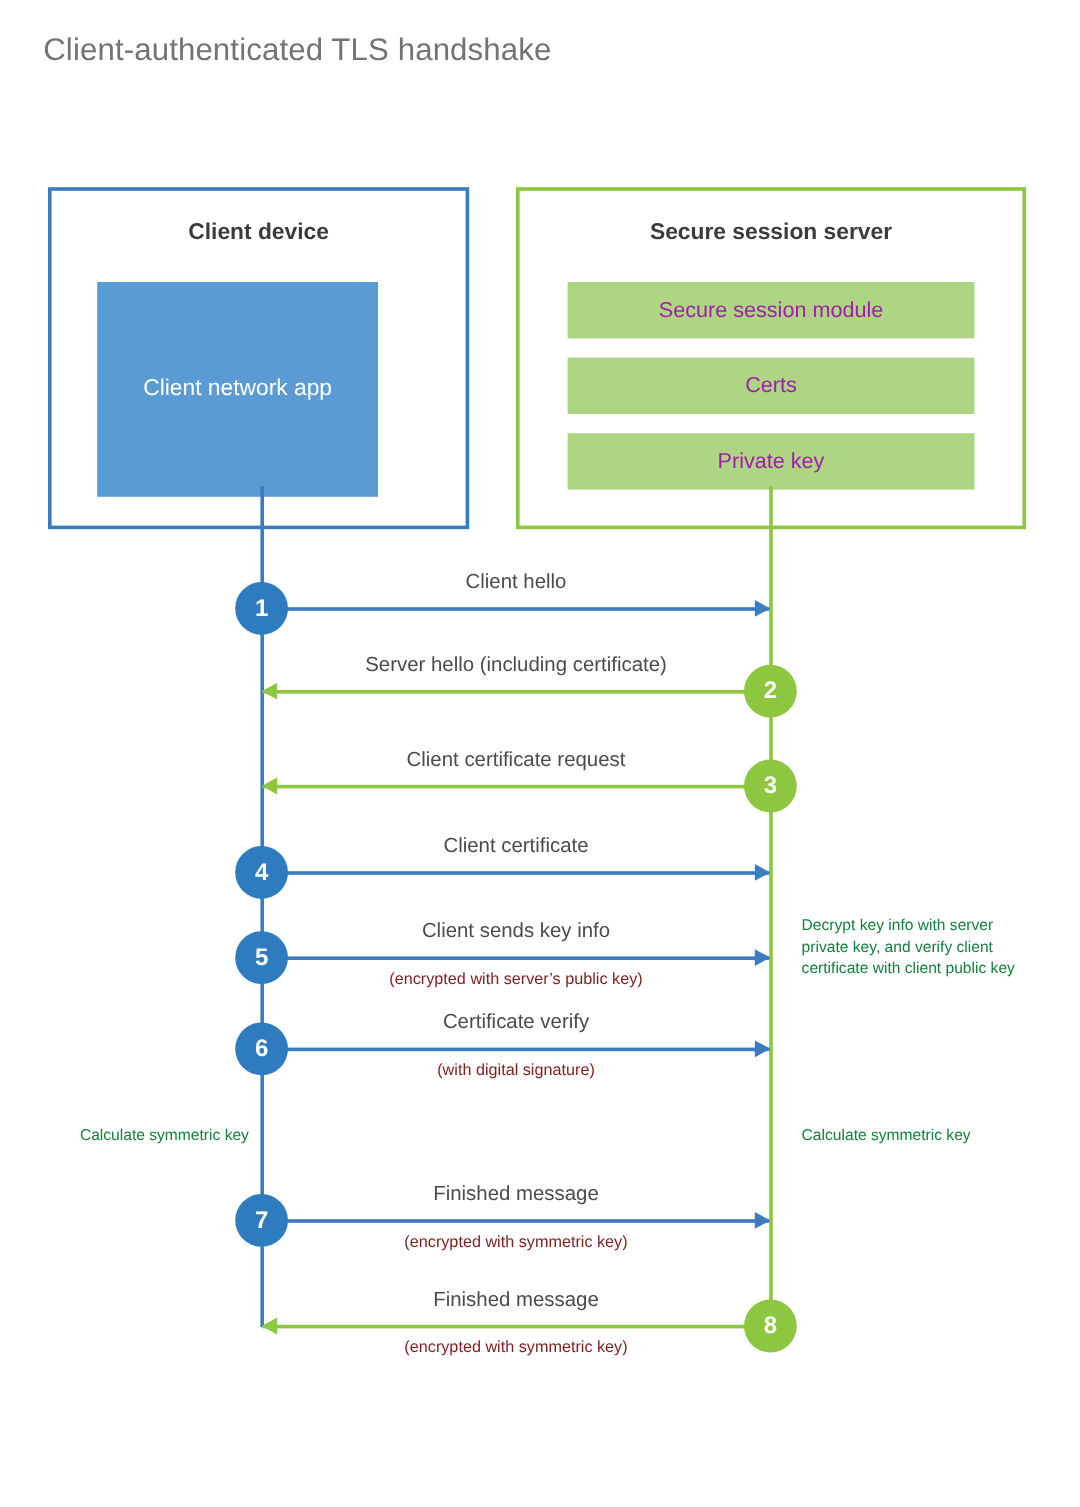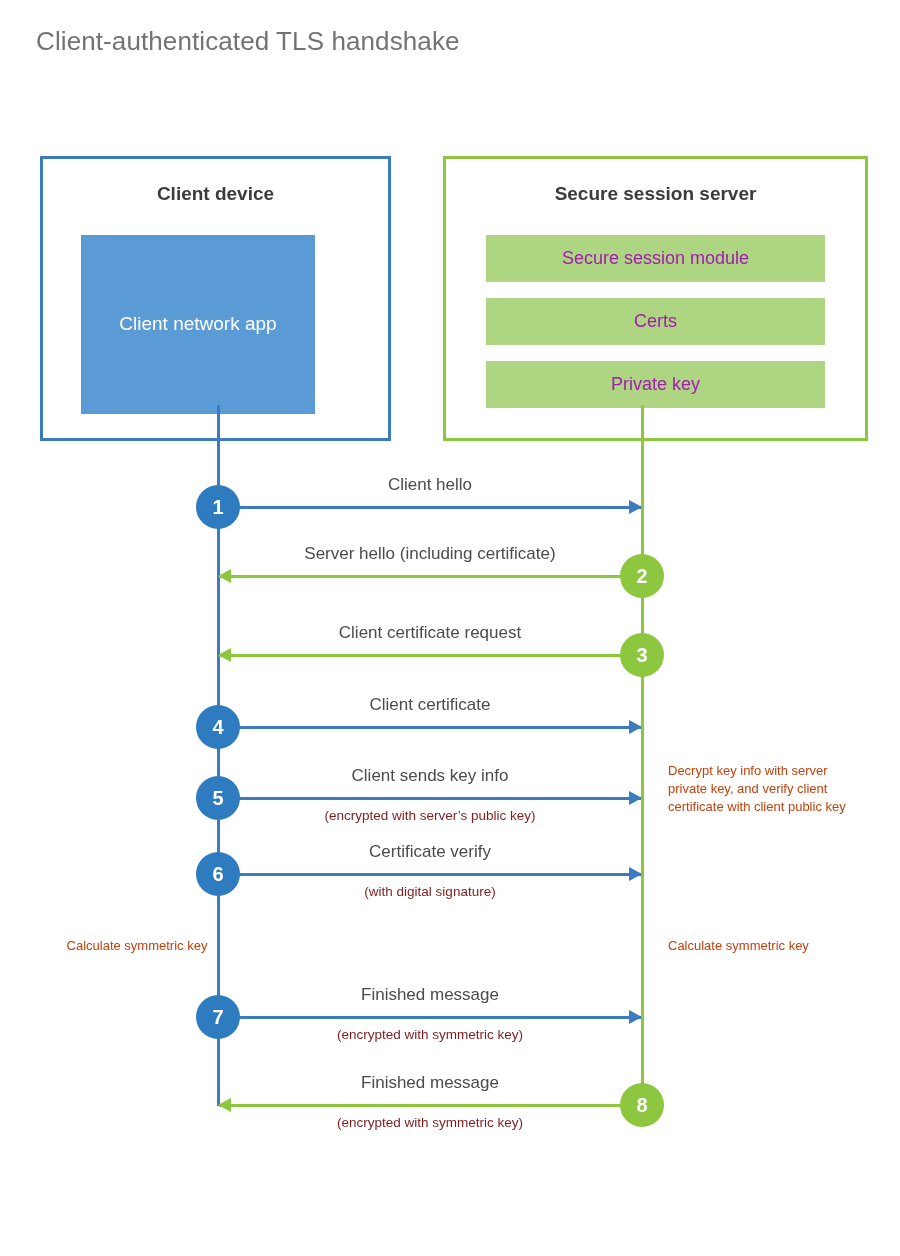--- a/index.html
+++ b/index.html
@@ -37,21 +37,21 @@
     margin-top: 36px;
   }
   #client-box {
     left: 40px;
     top: 120px;
     width: 351px;
     height: 285px;
     border: 3px solid #3c7cbe;
   }
   #server-box {
-    left: 443px;
+    left: 430px;
     top: 120px;
     width: 425px;
     height: 285px;
     border: 3px solid #8dc63f;
   }
   .party-title {
     position: absolute;
     left: 0;
     right: 0;
     top: 24px;
@@ -189,21 +189,21 @@
     color: #7f1d1d;
     top: 10px;
     white-space: nowrap;
   }
 
   
   .side-note {
     position: absolute;
     font-size: 13px;
     font-weight: 300;
-    color: #c2410c;
+    color: #15803d;
     line-height: 1.38;
   }
   #note-server-decrypt {
     left: 668px;
     top: 762px;
     width: 180px;
     text-align: left;
   }
   #note-client-symkey {
     left: 62px;

